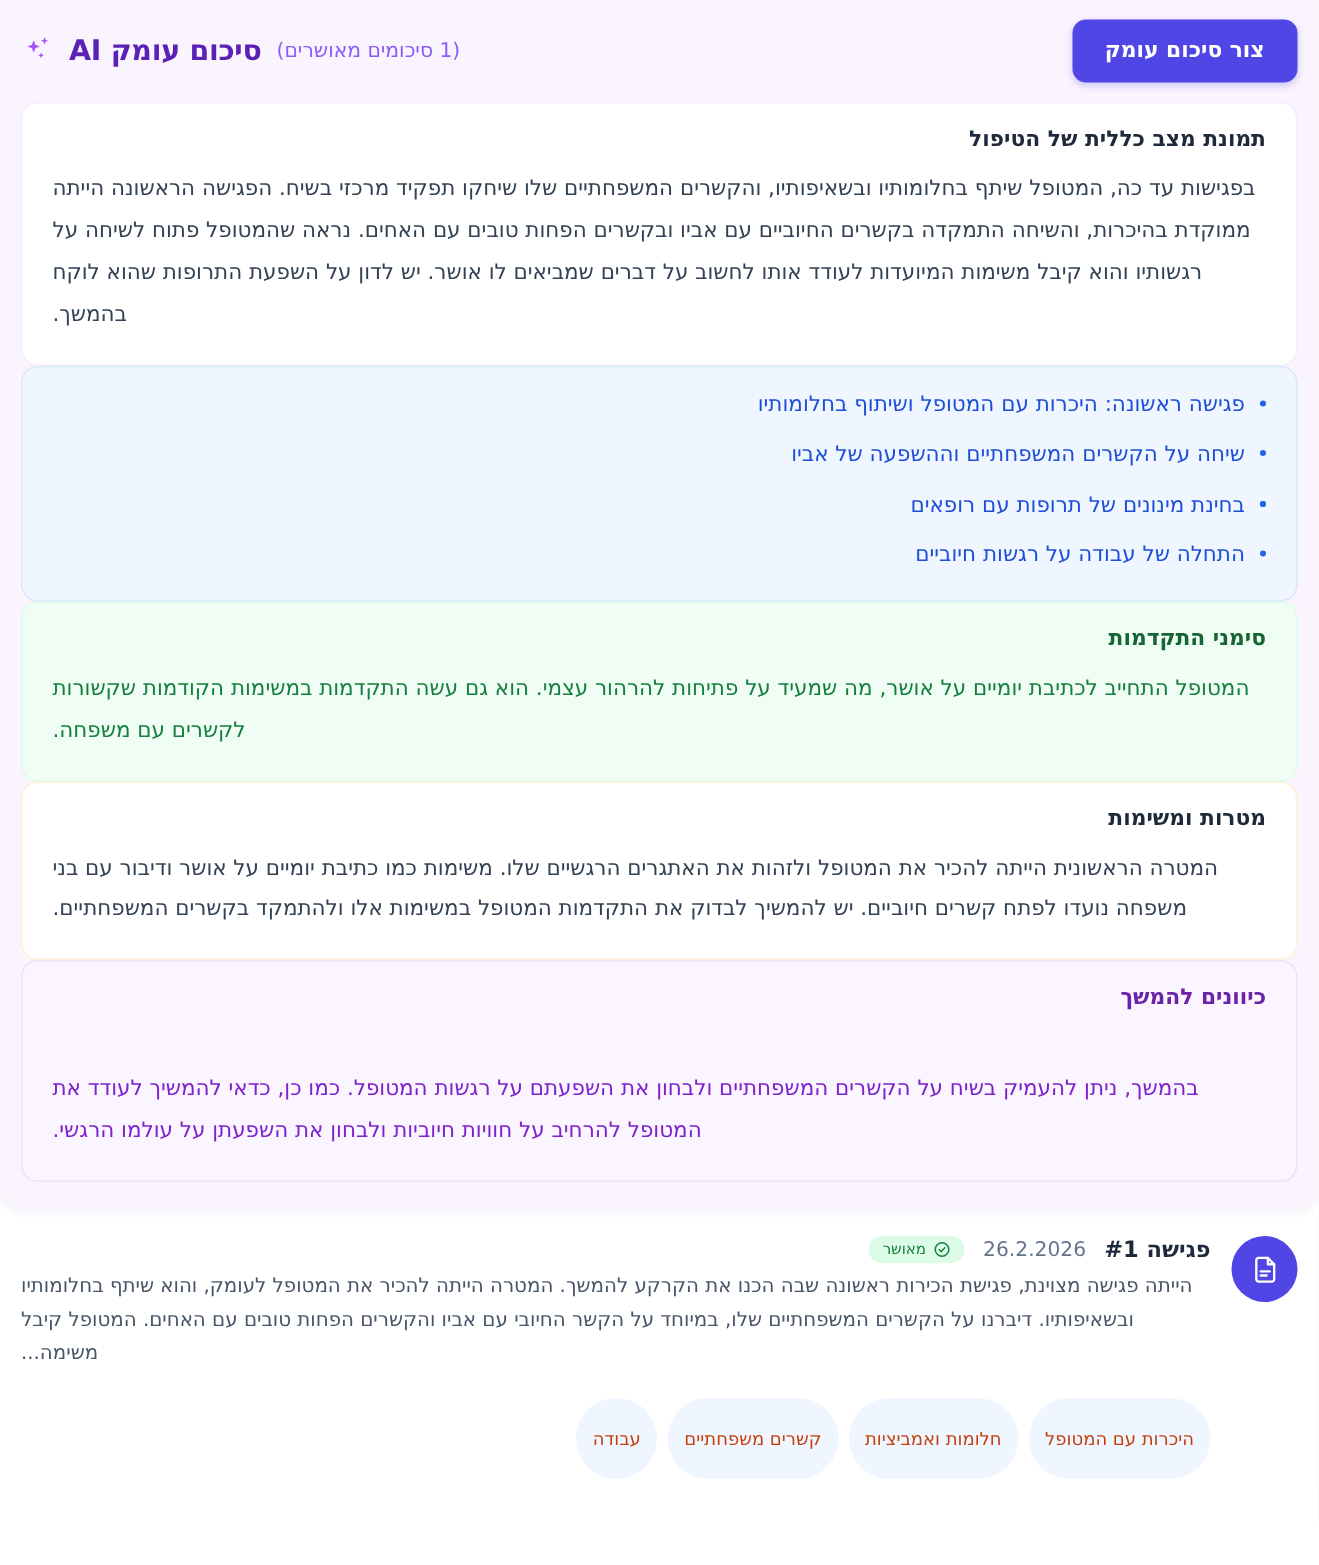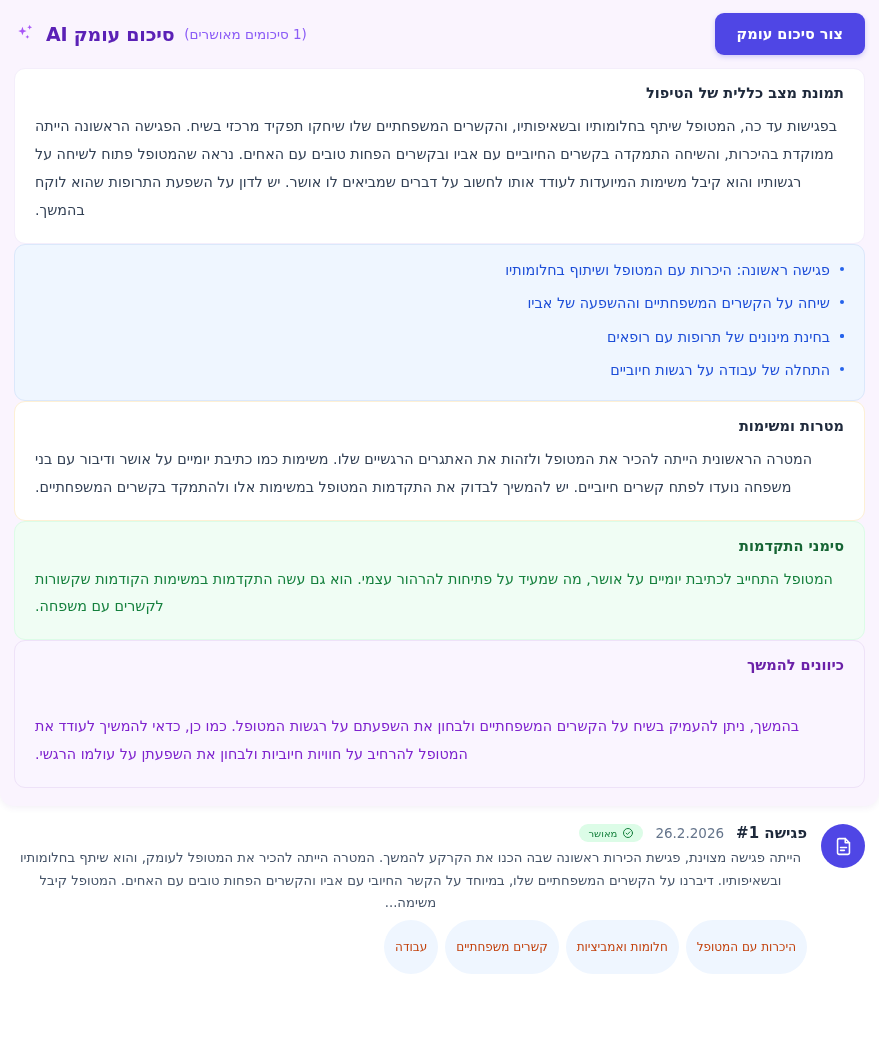--- a/index.html
+++ b/index.html
@@ -200,22 +200,22 @@
     padding: 3px 9px;
     font-size: 10px;
     white-space: nowrap;
   }
   .status-badge svg { width: 12px; height: 12px; display: block; }
 
   .session-text {
     font-size: 13.2px;
     line-height: 1.72;
     color: #475569;
-    text-align: center;
-    margin-bottom: 5px;
+    text-align: left;
+    margin-bottom: 17px;
   }
 
   .tags {
     display: flex;
     flex-direction: row;
     flex-wrap: wrap;
     gap: 7px;
     justify-content: flex-start;
   }
 
@@ -260,28 +260,28 @@
     <div class="card blue">
       <ul class="milestones">
         <li><span class="bullet"></span><span>פגישה ראשונה: היכרות עם המטופל ושיתוף בחלומותיו</span></li>
         <li><span class="bullet"></span><span>שיחה על הקשרים המשפחתיים וההשפעה של אביו</span></li>
         <li><span class="bullet"></span></li>
         <li><span class="bullet"></span><span>בחינת מינונים של תרופות עם רופאים</span></li>
         <li><span class="bullet"></span><span>התחלה של עבודה על רגשות חיוביים</span></li>
       </ul>
     </div>
 
+    <div class="card green">
+      <div class="card-title">סימני התקדמות</div>
+      <div class="card-body">המטופל התחייב לכתיבת יומיים על אושר, מה שמעיד על פתיחות להרהור עצמי. הוא גם עשה התקדמות במשימות הקודמות שקשורות לקשרים עם משפחה.</div>
+    </div>
+
     <div class="card amber">
       <div class="card-title">מטרות ומשימות</div>
       <div class="card-body">המטרה הראשונית הייתה להכיר את המטופל ולזהות את האתגרים הרגשיים שלו. משימות כמו כתיבת יומיים על אושר ודיבור עם בני משפחה נועדו לפתח קשרים חיוביים. יש להמשיך לבדוק את התקדמות המטופל במשימות אלו ולהתמקד בקשרים המשפחתיים.</div>
-    </div>
-
-    <div class="card green">
-      <div class="card-title">סימני התקדמות</div>
-      <div class="card-body">המטופל התחייב לכתיבת יומיים על אושר, מה שמעיד על פתיחות להרהור עצמי. הוא גם עשה התקדמות במשימות הקודמות שקשורות לקשרים עם משפחה.</div>
     </div>
 
     <div class="card purple">
       <div class="card-title">כיוונים להמשך</div>
       <div class="card-body">בהמשך, ניתן להעמיק בשיח על הקשרים המשפחתיים ולבחון את השפעתם על רגשות המטופל. כמו כן, כדאי להמשיך לעודד את המטופל להרחיב על חוויות חיוביות ולבחון את השפעתן על עולמו הרגשי.</div>
     </div>
 
   </div>
 </div>
 

